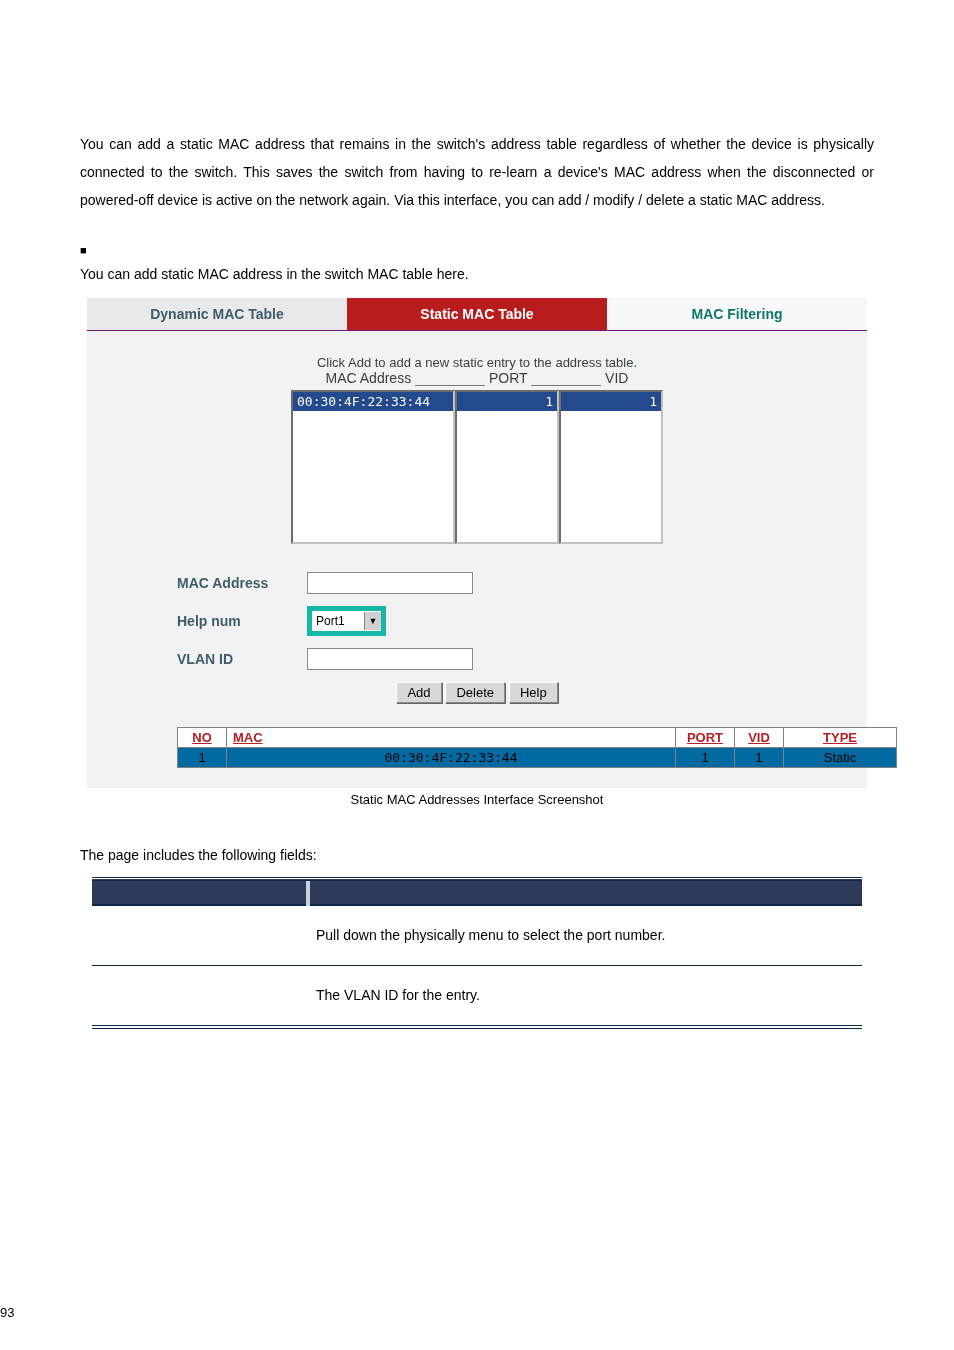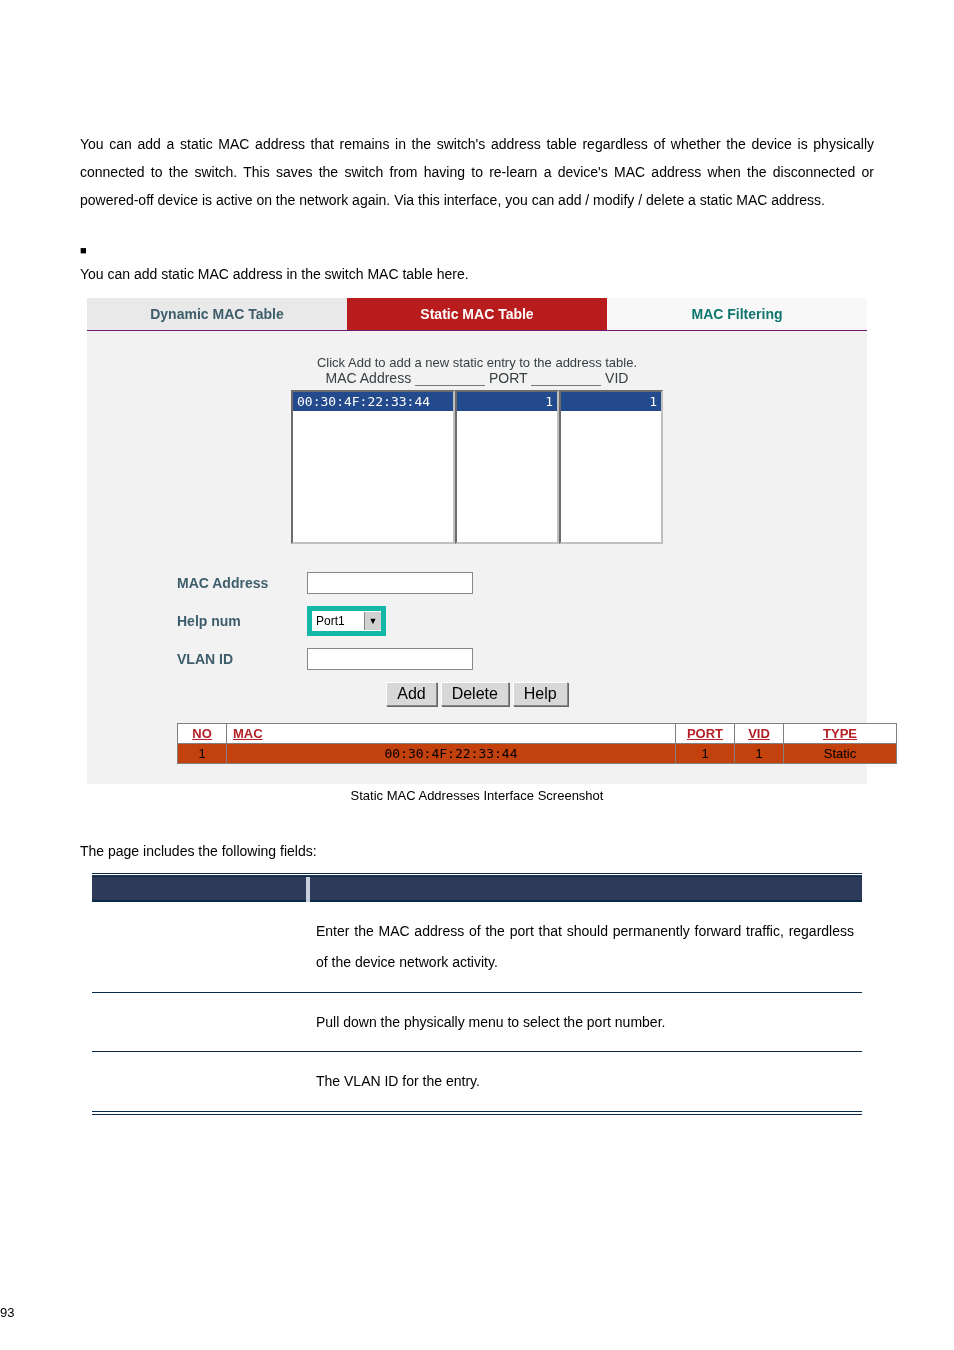--- a/index.html
+++ b/index.html
@@ -146,29 +146,29 @@
   .btn-row {
     text-align: center;
     margin-top: 4px;
   }
   .btn {
     display: inline-block;
     background: #d8d8d8;
     border: 1px solid #888;
     border-top-color: #fff;
     border-left-color: #fff;
-    font-size: 16px;
+    font-size: 13px;
     padding: 2px 10px;
     box-shadow: 1px 1px 0 #666;
   }
   .result-table {
     width: 720px;
-    margin: 17px auto 0 auto;
+    margin: 24px auto 0 auto;
     border-collapse: collapse;
-    background: #c2410c;
+    background: #0369a1;
   }
   .result-table th, .result-table td {
     border: 1px solid #808080;
     font-size: 13px;
     padding: 2px 6px;
     text-align: left;
   }
   .result-table th {
     color: #b42025;
     font-weight: bold;
@@ -314,24 +314,20 @@
   <table class="fields-table">
     <thead>
       <tr>
           <td></td>
           <td></td>
         </tr>
     </thead>
     <tbody>
       <tr>
         <td></td>
-        <td class="desc">Enter the MAC address of the port that should permanently forward traffic, regardless of the device network activity.</td>
-      </tr>
-      <tr>
-        <td></td>
         <td class="desc">Pull down the physically menu to select the port number.</td>
       </tr>
       <tr>
         <td></td>
         <td class="desc">The VLAN ID for the entry.</td>
       </tr>
     </tbody>
   </table>
 
   <div class="page-num">93</div>

